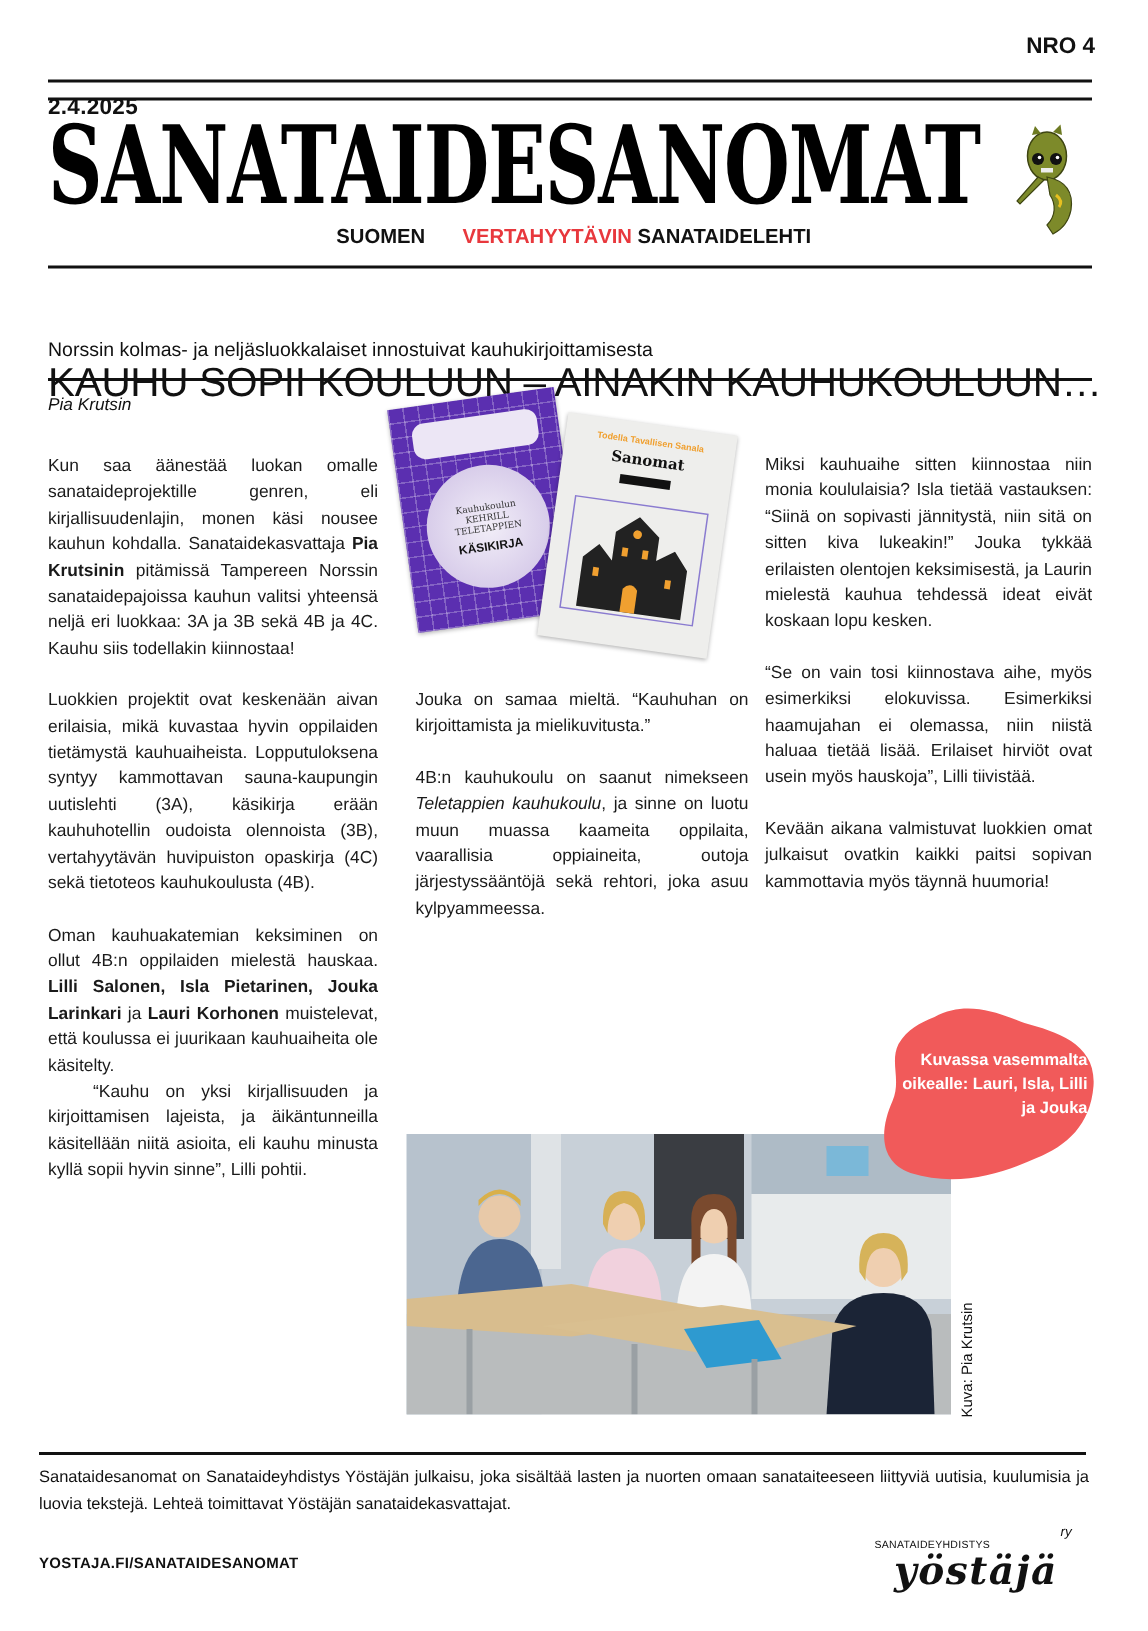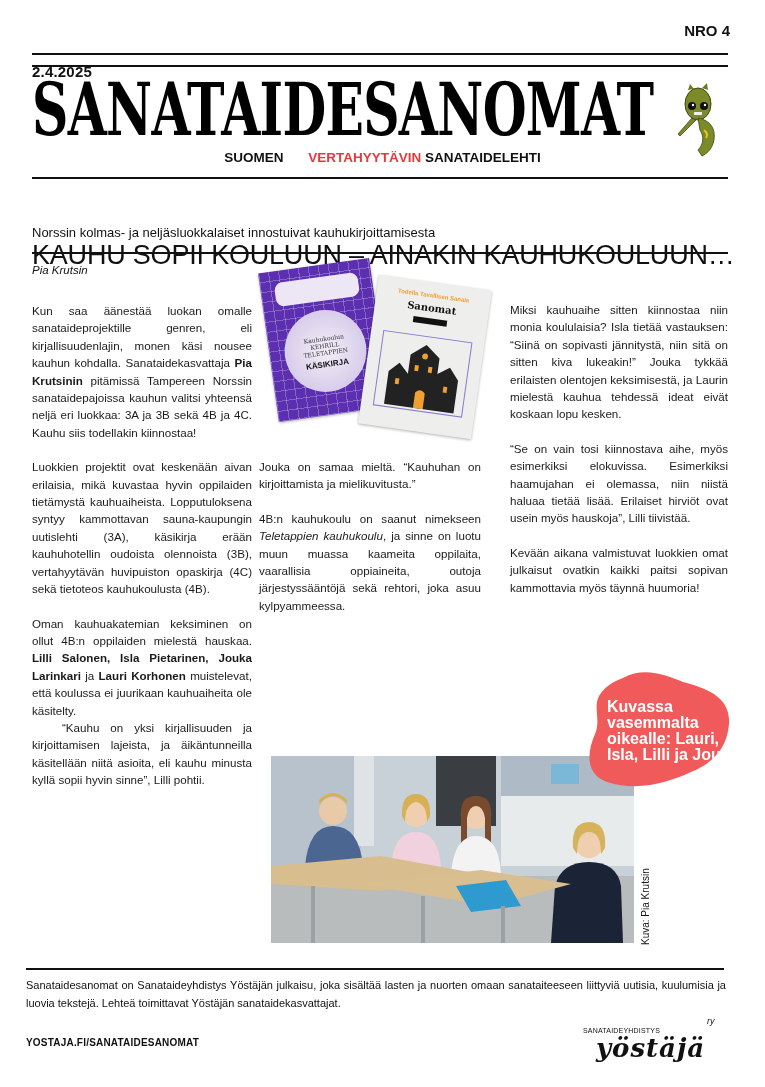--- a/index.html
+++ b/index.html
@@ -27,21 +27,21 @@
   #subhead { left: 32px; top: 225px; font-size: 13px; }
   #rule4 { top: 252px; height: 2px; }
 
   #byline { left: 32px; top: 264px; font-size: 11.5px; font-style: italic; }
 
   .col { position: absolute; font-size: 11.6px; line-height: 17.4px; text-align: justify; color: #1a1a1a; }
   .col p { margin-bottom: 17px; }
   .col p.tight { margin-bottom: 0; }
   .col p.indent { text-indent: 30px; }
   #col1 { left: 32px; top: 302px; width: 220px; }
-  #col2 { left: 259px; top: 458px; width: 222px; }
+  #col2 { left: 277px; top: 458px; width: 222px; }
   #col3 { left: 510px; top: 301px; width: 218px; }
 
   
   #cover-purple { left: 268px; top: 265px; width: 112px; height: 150px;
     background: repeating-linear-gradient(0deg, rgba(255,255,255,0.25) 0 1px, transparent 1px 10px),
                 repeating-linear-gradient(90deg, rgba(255,255,255,0.25) 0 1px, transparent 1px 10px), #5b2fb0;
     transform: rotate(-8deg); box-shadow: 0 1px 3px rgba(0,0,0,0.3); }
   #cover-purple .moon { position: absolute; left: 15px; top: 45px; width: 82px; height: 82px; border-radius: 50%;
     background: radial-gradient(circle, #f2eef8 0%, #d8cdea 70%, #b9a6de 100%); }
   #cover-purple .label { position: absolute; left: 14px; top: 12px; width: 84px; height: 24px; border-radius: 8px; background: #ece6f5; }
@@ -58,21 +58,21 @@
 
   
   #photo { left: 271px; top: 756px; width: 363px; height: 187px; overflow: hidden;
     background: linear-gradient(180deg, #c9d2dc 0%, #d7dde2 50%, #c5c9cc 100%); }
   #photo svg { width: 100%; height: 100%; }
   #photo-credit { left: 640px; top: 945px; transform: rotate(-90deg); transform-origin: left top; font-size: 10px; white-space: nowrap; }
 
   
   #caption-blob { left: 583px; top: 668px; width: 150px; height: 120px; }
   #caption-blob svg { position: absolute; left: 0; top: 0; width: 100%; height: 100%; }
-  #caption-text { position: absolute; left: 24px; top: 31px; width: 132px; text-align: left; color: #fff; font-size: 16px; line-height: 16px; font-weight: bold; }
+  #caption-text { position: absolute; left: 10px; top: 31px; width: 132px; text-align: right; color: #fff; font-size: 11px; line-height: 16px; font-weight: bold; }
 
   
   #rule5 { top: 968px; height: 2px; left: 26px; width: 698px; }
   #footer-note { left: 26px; top: 976px; width: 700px; font-size: 11px; line-height: 18px; text-align: justify; }
   #footer-url { left: 26px; top: 1037px; font-size: 10px; font-weight: bold; letter-spacing: 0.2px; }
   #logo-top { left: 583px; top: 1027px; font-size: 7px; font-family: Liberation Sans, sans-serif; letter-spacing: 0.2px; }
   #logo-main { left: 596px; top: 1033px; font-size: 26px; font-family: "DejaVu Serif", serif; font-weight: bold; font-style: italic; letter-spacing: 1px; }
   #logo-ry { left: 707px; top: 1016px; font-size: 9px; font-style: italic; }
 </style>
 </head>

